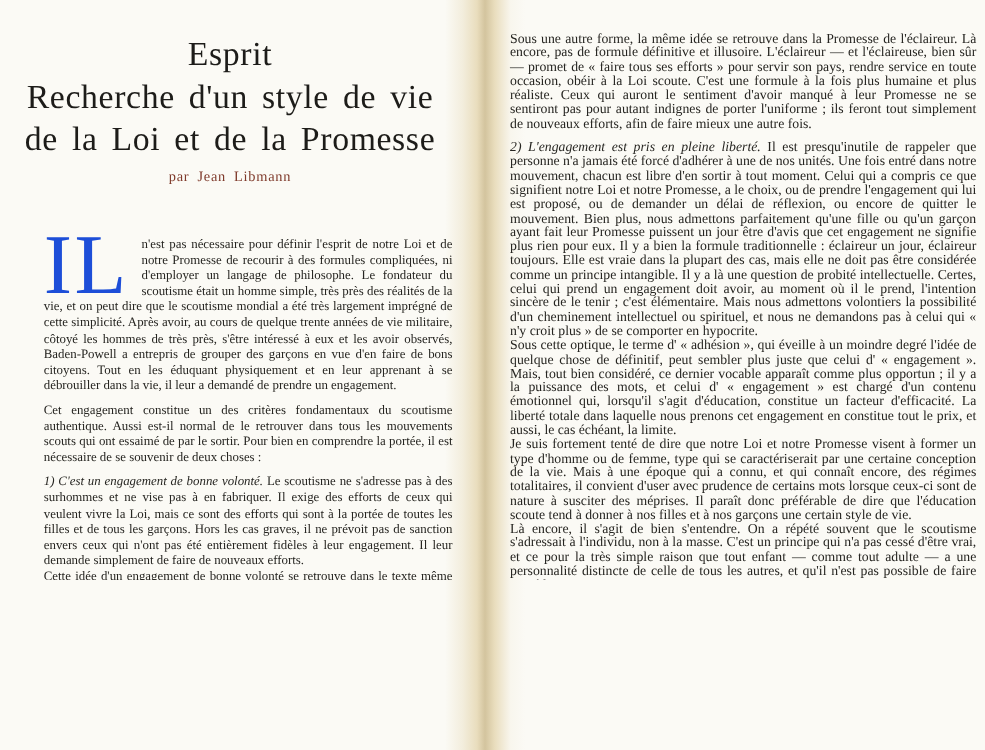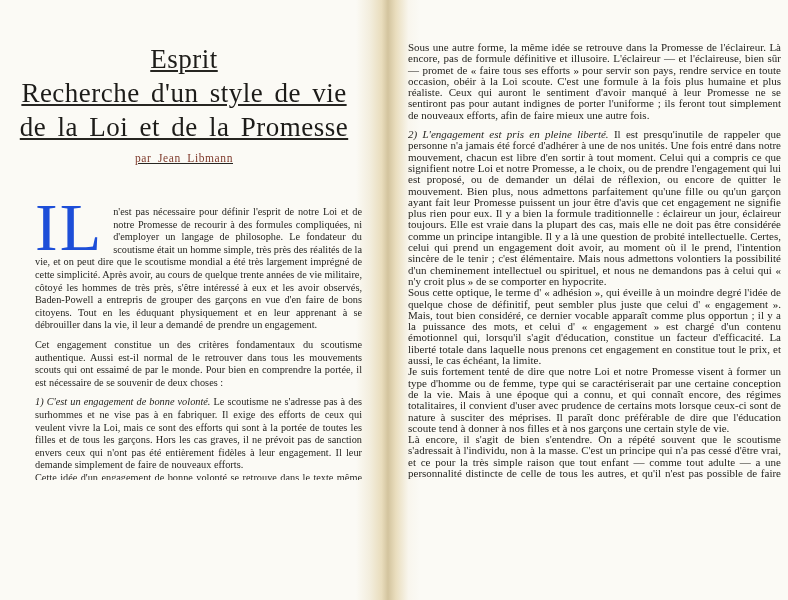--- a/index.html
+++ b/index.html
@@ -21,24 +21,23 @@
     background: linear-gradient(to right,
       rgba(236,227,201,0) 0%,
       rgba(236,227,201,0.55) 22%,
       var(--gutter_cream, #e9ddbd) 40%,
       var(--gutter_fold, #d3c49e) 50%,
       var(--gutter_cream, #e9ddbd) 62%,
       rgba(245,240,226,0.4) 82%,
       rgba(245,240,226,0) 100%);
   }
   .page {
-    position: absolute; top: 16px; height: 464px;
+    position: absolute; top: 0; height: 464px;
     overflow: hidden;
     color: var(--ink, #262521);
-    text-decoration: underline;
   }
   .page-left  { left: 0;    width: 368px; }
   .page-right { left: 400px; width: 388px; }
 
   .title-block { margin-top: 26px; text-align: center; }
   .title-line {
     font-size: 27px; line-height: 34px;
     letter-spacing: 0.5px; word-spacing: 4px;
     color: #1d1c19;
   }
@@ -97,21 +96,21 @@
   <div class="page page-left">
     <div class="title-block">
       <div class="title-line">Esprit</div>
       <div class="title-line">Recherche d'un style de vie</div>
       <div class="title-line">de la Loi et de la Promesse</div>
     </div>
     <div class="byline">par Jean Libmann</div>
 
     <div class="body-text body-left">
         <p class="para"><span class="dropcap">IL</span><span>n'est pas nécessaire pour définir l'esprit de notre Loi et de notre Promesse de recourir à des formules compliquées, ni d'employer un langage de philosophe. Le fondateur du scoutisme était un homme simple, très près des réalités de la vie, et on peut dire que le scoutisme mondial a été très largement imprégné de cette simplicité. Après avoir, au cours de quelque trente années de vie militaire, côtoyé les hommes de très près, s'être intéressé à eux et les avoir observés, Baden-Powell a entrepris de grouper des garçons en vue d'en faire de bons citoyens. Tout en les éduquant physiquement et en leur apprenant à se débrouiller dans la vie, il leur a demandé de prendre un engagement.</span></p>
-        <p class="para gap-before"><span>Cet engagement constitue un des critères fondamentaux du scoutisme authentique. Aussi est-il normal de le retrouver dans tous les mouvements scouts qui ont essaimé de par le monde. Pour bien en comprendre la portée, il est nécessaire de se souvenir de deux choses :</span></p>
+        <p class="para gap-before"><span>Cet engagement constitue un des critères fondamentaux du scoutisme authentique. Aussi est-il normal de le retrouver dans tous les mouvements scouts qui ont essaimé de par le sortir. Pour bien en comprendre la portée, il est nécessaire de se souvenir de deux choses :</span></p>
         <p class="para gap-before"><span class="italic">1) C'est un engagement de bonne volonté.</span><span> Le scoutisme ne s'adresse pas à des surhommes et ne vise pas à en fabriquer. Il exige des efforts de ceux qui veulent vivre la Loi, mais ce sont des efforts qui sont à la portée de toutes les filles et de tous les garçons. Hors les cas graves, il ne prévoit pas de sanction envers ceux qui n'ont pas été entièrement fidèles à leur engagement. Il leur demande simplement de faire de nouveaux efforts.</span></p>
         <p class="para"><span>Cette idée d'un engagement de bonne volonté se retrouve dans le texte même des deux promesses proposées respectivement aux deux branches cadettes. Le louveteau ne promet pas de ne jamais faillir à sa Loi, ce qui serait bien présomptueux — et peu réaliste. Il promet simplement de « faire de son mieux », et il est frappant de voir la place que tient ce simple mot « mieux » dans le cérémonial du louvetisme (devise, grand hurlement, etc...).</span></p>
       </div>
 
     <div class="page-num page-num-left">2</div>
   </div>
 
   <div class="page page-right">
     <div class="body-text body-right">
         <p class="para"><span>Sous une autre forme, la même idée se retrouve dans la Promesse de l'éclaireur. Là encore, pas de formule définitive et illusoire. L'éclaireur — et l'éclaireuse, bien sûr — promet de « faire tous ses efforts » pour servir son pays, rendre service en toute occasion, obéir à la Loi scoute. C'est une formule à la fois plus humaine et plus réaliste. Ceux qui auront le sentiment d'avoir manqué à leur Promesse ne se sentiront pas pour autant indignes de porter l'uniforme ; ils feront tout simplement de nouveaux efforts, afin de faire mieux une autre fois.</span></p>

